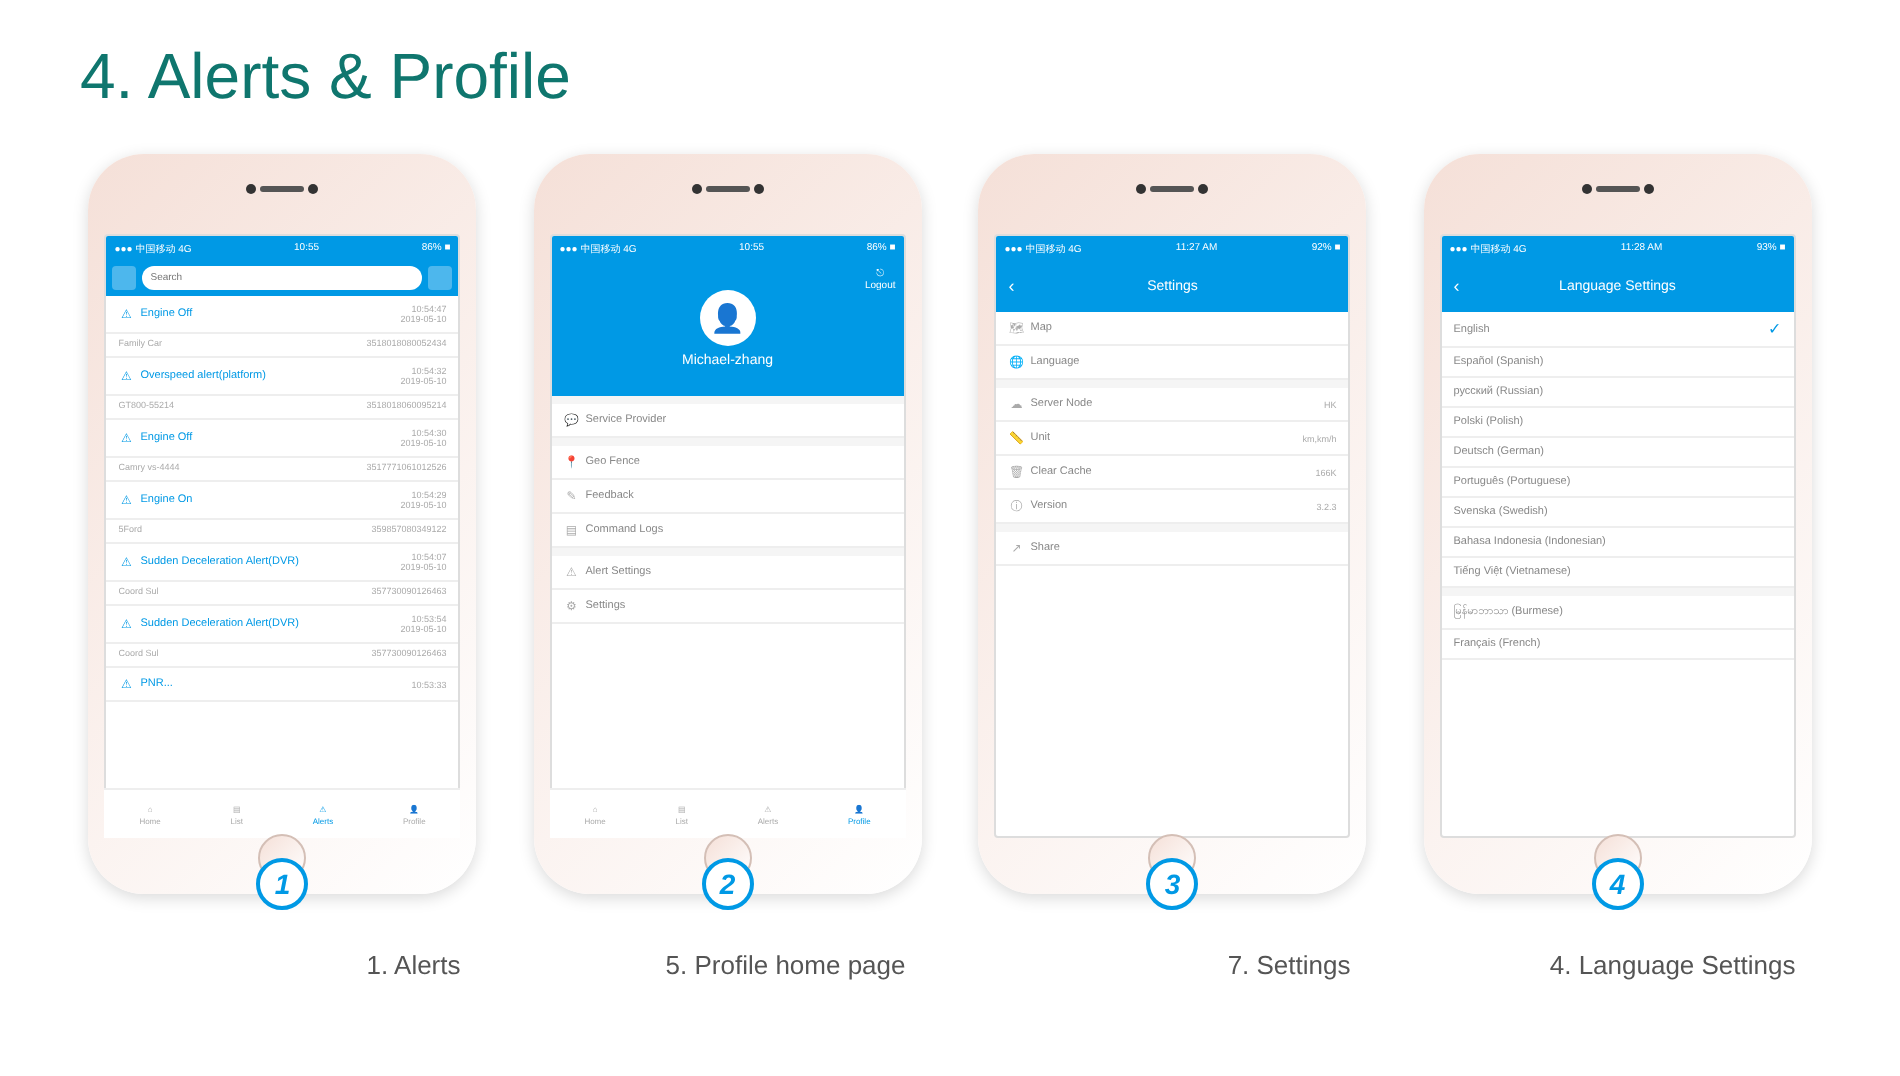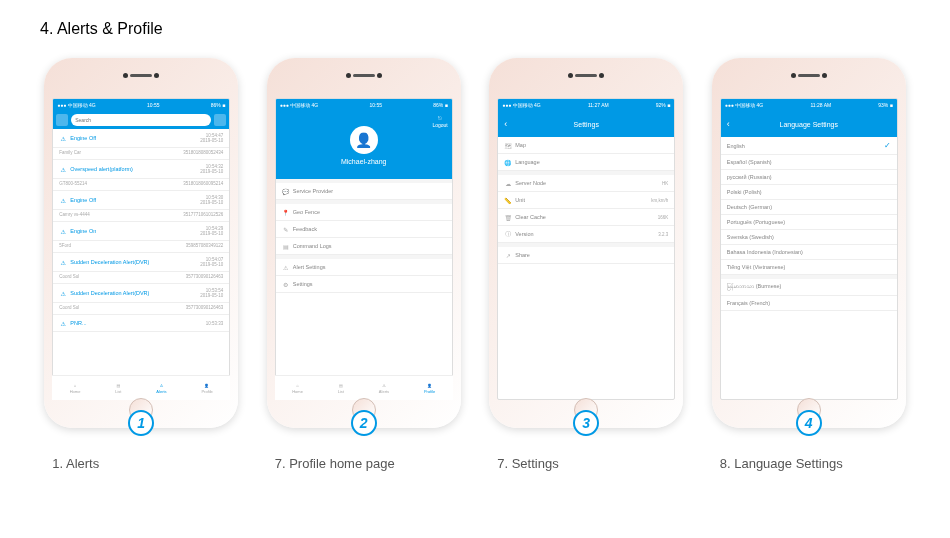--- a/index.html
+++ b/index.html
@@ -1,16 +1,16 @@
 <!DOCTYPE html>
 <html><head>
 <meta charset="utf-8">
 <style>
 body{margin:0;background:#fff;font-family:-apple-system,Helvetica,Arial,sans-serif;width:950px;height:538px;overflow:hidden}
-.title{color:#000000;font-size:16px;font-weight:400;padding:20px 0 0 40px}
+.title{color:#0f766e;font-size:32px;font-weight:400;padding:20px 0 0 40px}
 .phones{display:flex;justify-content:space-around;padding:20px 30px 0}
 .phone{width:178px;background:linear-gradient(135deg,#f5e0d8,#fff);border-radius:28px;padding:40px 8px 28px;position:relative;box-shadow:0 2px 8px rgba(0,0,0,0.15)}
 .front-cam{position:absolute;top:14px;left:50%;transform:translateX(-50%);width:36px;height:6px;display:flex;align-items:center;justify-content:space-between}
 .front-cam .dot{width:5px;height:5px;background:#333;border-radius:50%}
 .front-cam .bar{width:22px;height:3px;background:#555;border-radius:2px}
 .screen{background:#fff;border-radius:2px;height:300px;overflow:hidden;font-size:6px;color:#666;border:1px solid #ddd}
 .status{background:#0099e5;color:#fff;height:12px;display:flex;justify-content:space-between;align-items:center;padding:0 4px;font-size:5px}
 .hdr{background:#0099e5;color:#fff;padding:4px;font-size:7px}
 .hdr.tall{height:60px;display:flex;flex-direction:column;align-items:center;justify-content:center;position:relative}
 .hdr.title-bar{display:flex;align-items:center;justify-content:center;height:18px;position:relative}
@@ -28,21 +28,21 @@
 .sub-row{display:flex;justify-content:space-between;padding:2px 6px 4px;font-size:4.5px;color:#aaa;border-bottom:1px solid #eee}
 .ico-s{width:8px;height:8px;display:inline-flex;align-items:center;justify-content:center;color:#0099e5;font-size:6px}
 .ico-s.g{color:#aaa}
 .chk{color:#0099e5;font-size:8px}
 .tabbar{position:absolute;bottom:28px;left:8px;right:8px;background:#fff;border-top:1px solid #eee;height:24px;display:flex;justify-content:space-around;align-items:center;font-size:4px;color:#aaa}
 .tabbar .tab{display:flex;flex-direction:column;align-items:center;gap:1px}
 .tabbar .tab.active{color:#0099e5}
 .home-btn{position:absolute;bottom:6px;left:50%;transform:translateX(-50%);width:22px;height:22px;border:1px solid #d4bfb6;border-radius:50%;background:linear-gradient(135deg,#f5e0d8,#fff)}
 .badge{position:absolute;bottom:-8px;left:50%;transform:translateX(-50%);width:22px;height:22px;background:#fff;border:2px solid #0099e5;border-radius:50%;display:flex;align-items:center;justify-content:center;color:#0099e5;font-size:14px;font-weight:bold;font-style:italic}
 .captions{display:flex;justify-content:space-around;padding:28px 30px 0;font-size:13px;color:#555}
-.cap{width:178px;text-align:left}
+.cap{width:178px;text-align:right}
 .gap{height:4px;background:#f5f5f5}
 </style>
 </head>
 <body>
 
 <div class="title">4. Alerts &amp; Profile</div>
 
 <div class="phones">
 
 <div class="phone">
@@ -392,16 +392,16 @@
         </div>
   </div>
   <div class="home-btn"></div>
   <div class="badge">4</div>
 </div>
 
 </div>
 
 <div class="captions">
   <div class="cap">1. Alerts</div>
-  <div class="cap">7. Profile home page</div>
+  <div class="cap">5. Profile home page</div>
   <div class="cap">7. Settings</div>
-  <div class="cap">8. Language Settings</div>
+  <div class="cap">4. Language Settings</div>
 </div>
 
 </body></html>

